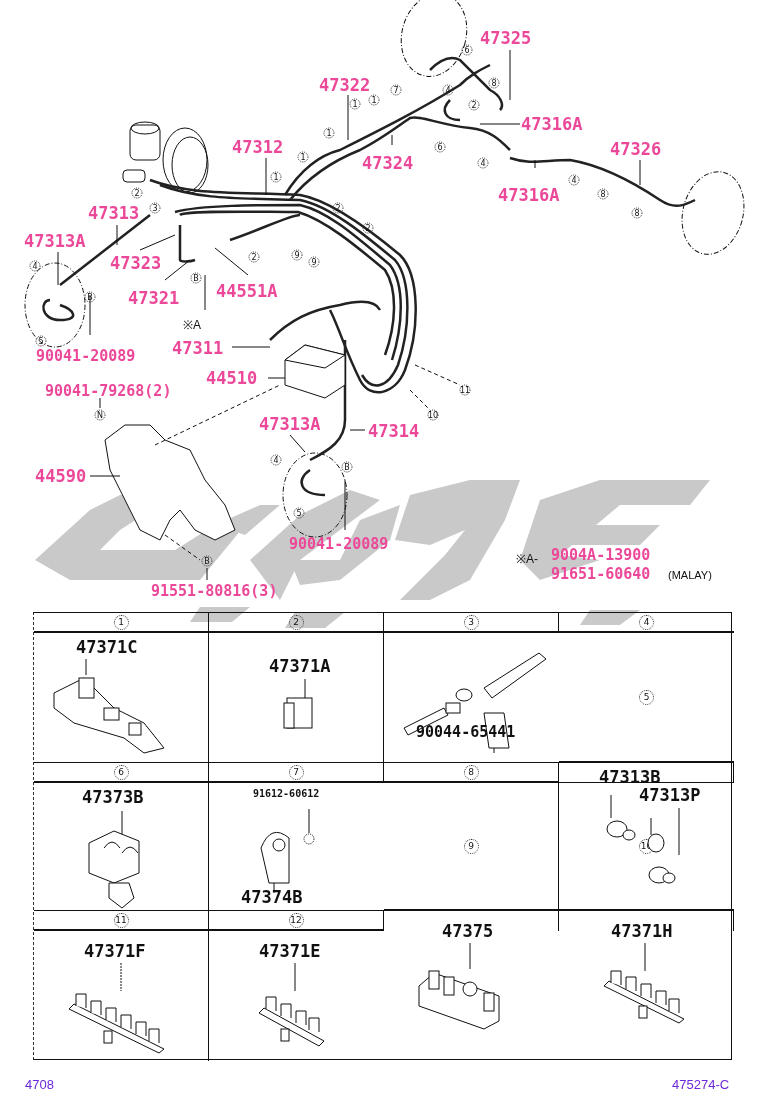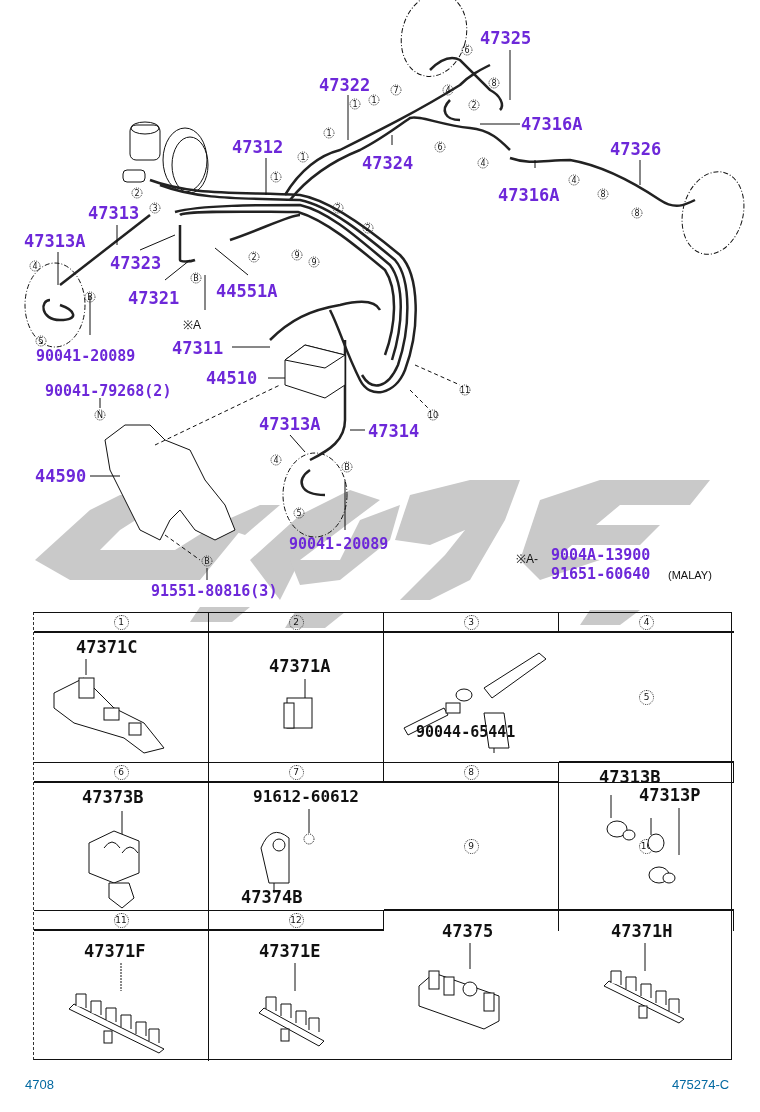--- a/index.html
+++ b/index.html
@@ -1,30 +1,30 @@
 <!DOCTYPE html>
 <html><head>
 <meta charset="utf-8">
 <style>
   html, body { margin:0; padding:0; background:#ffffff; }
   body { width:760px; height:1112px; position:relative; overflow:hidden; font-family:"DejaVu Sans Mono", monospace; color:#111; }
   .wm { position:absolute; left:0; top:0; width:760px; height:1112px; z-index:0; pointer-events:none; }
-  .lbl { position:absolute; font-family:"DejaVu Sans Mono", monospace; font-weight:bold; font-size:17px; letter-spacing:0px; color:#6d28d9; white-space:nowrap; z-index:3; line-height:1; }
+  .lbl { position:absolute; font-family:"DejaVu Sans Mono", monospace; font-weight:bold; font-size:17px; letter-spacing:0px; color:#ec4899; white-space:nowrap; z-index:3; line-height:1; }
   .lbl.sm { font-size:15px; }
   .note { position:absolute; font-family:"Liberation Sans", sans-serif; font-size:12px; color:#111; white-space:nowrap; z-index:3; }
   svg.draw { position:absolute; left:0; top:0; z-index:2; }
   .table { position:absolute; left:33px; top:612px; width:699px; height:448px; border:1.5px solid #111; border-left:1px dashed #333; z-index:2; box-sizing:border-box; display:grid; grid-template-columns:repeat(4, 1fr); grid-template-rows:20px 130px 20px 128px 20px 130px; }
   .cell-h { border-right:1px solid #111; border-bottom:2px solid #111; display:flex; align-items:center; justify-content:center; font-family:"DejaVu Sans", sans-serif; font-size:10px; }
   .cell-h:nth-child(4n) { border-right:none; }
   .cell-h .circ { display:inline-flex; width:13px; height:13px; border:1px dotted #333; border-radius:50%; align-items:center; justify-content:center; font-size:9px; }
   .cell-b { border-right:1px solid #111; border-bottom:1.5px solid #111; position:relative; }
   .cell-b.last { border-right:none; }
   .cell-b.bottom { border-bottom:none; }
   .part-lbl { position:absolute; font-family:"DejaVu Sans Mono", monospace; font-weight:bold; font-size:17px; white-space:nowrap; line-height:1; }
-  .footer { position:absolute; font-family:"Liberation Sans", sans-serif; font-size:13px; color:#0369a1; top:1077px; z-index:3; }
+  .footer { position:absolute; font-family:"Liberation Sans", sans-serif; font-size:13px; color:#6d28d9; top:1077px; z-index:3; }
 </style>
 </head>
 <body>
 
 <svg class="wm" viewBox="0 0 760 1112" width="760" height="1112">
   <g fill="#c9c9c9">
 
     <polygon points="120,495 175,495 120,530 100,550 175,550 215,525 245,525 200,580 140,580 70,580 35,560 90,510"></polygon>
     <polygon points="215,525 260,505 280,505 245,535"></polygon>
 
@@ -302,21 +302,21 @@
         <g fill="#fff" stroke="#111" stroke-width="1">
           <line x1="88" y1="28" x2="88" y2="55"></line>
           <polygon points="55,60 80,48 105,58 105,90 80,100 55,90"></polygon>
           <path d="M70,65 q8,-12 16,0"></path>
           <path d="M88,70 q8,-12 16,0"></path>
           <polygon points="75,100 95,100 100,115 88,125 75,115"></polygon>
         </g>
       </svg>
   </div>
   <div class="cell-b last">
-    <span class="part-lbl" style="left:44px;top:6px;font-size:16px">91612-60612</span>
+    <span class="part-lbl" style="left:44px;top:6px;font-size:10px">91612-60612</span>
     <svg width="174" height="128">
         <g fill="#fff" stroke="#111" stroke-width="1">
           <line x1="100" y1="26" x2="100" y2="50"></line>
           <circle cx="100" cy="56" r="5" stroke-dasharray="1,1"></circle>
           <path d="M52,65 q10,-25 28,-10 l0,45 l-20,0 z"></path>
           <circle cx="70" cy="62" r="6"></circle>
           <line x1="65" y1="100" x2="65" y2="110"></line>
         </g>
       </svg>
     <span class="part-lbl" style="left:32px;top:106px">47374B</span>

